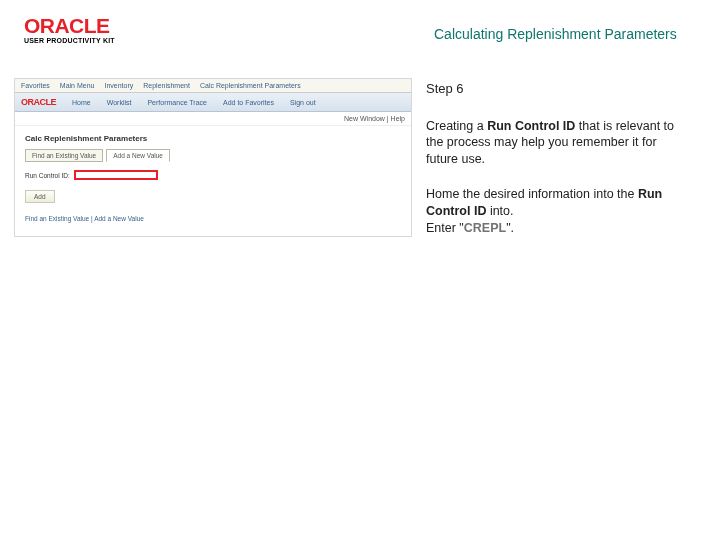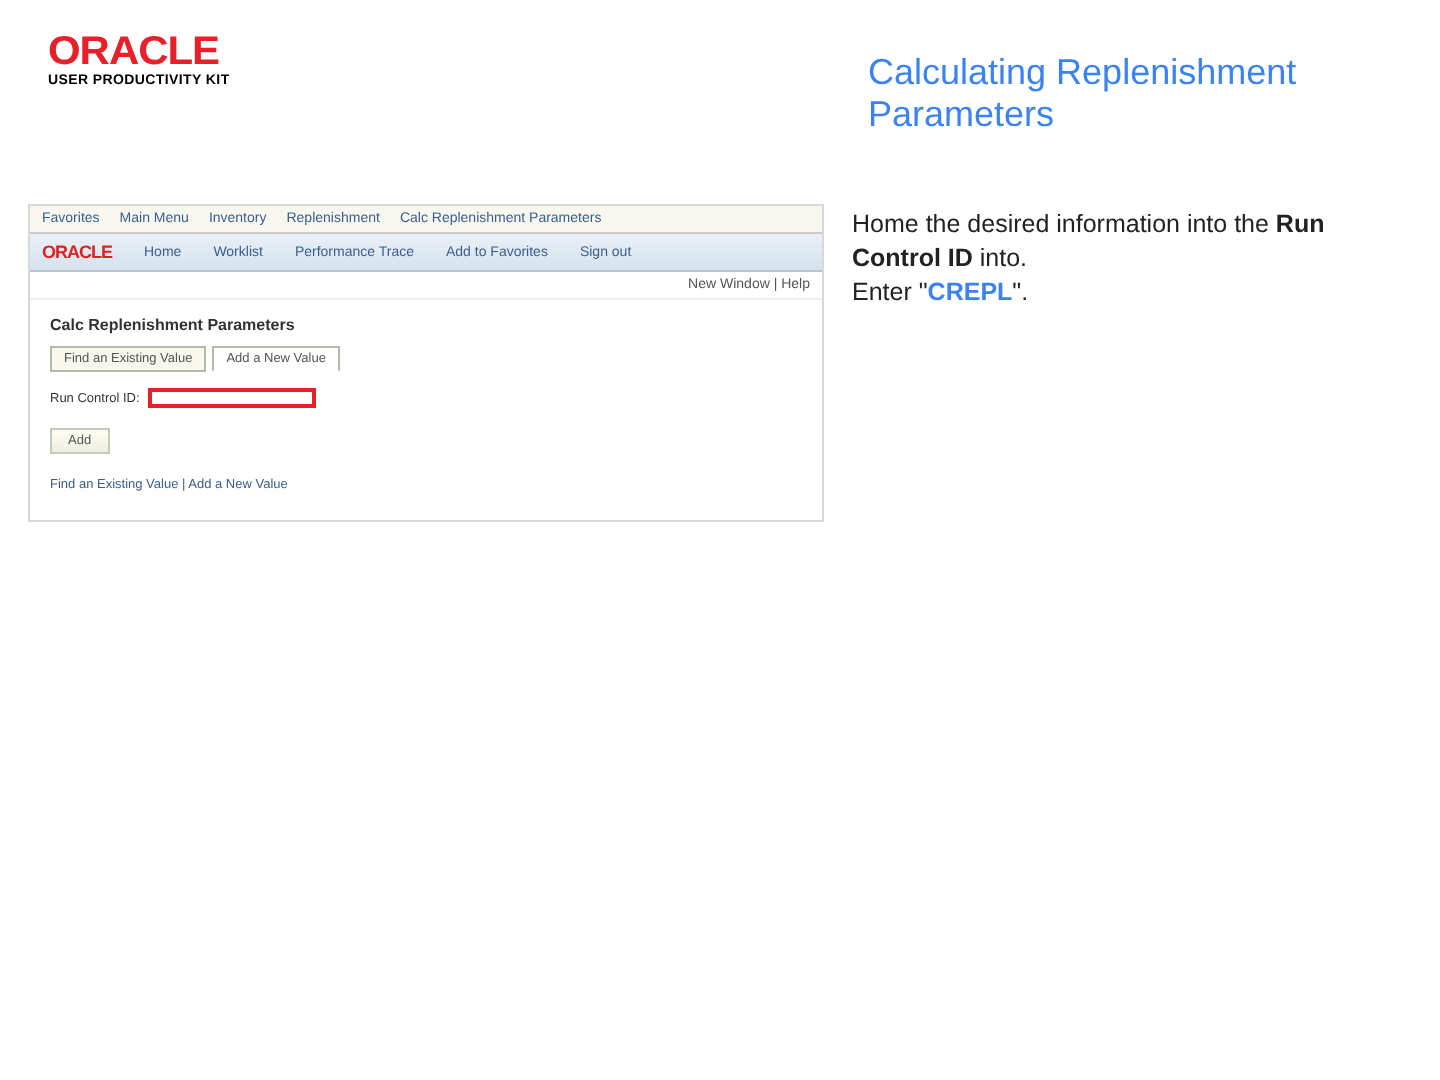--- a/index.html
+++ b/index.html
@@ -37,22 +37,22 @@
     margin-top: 1px;
     font-weight: bold;
   }
   .title-block {
     flex: 1;
     text-align: left;
     padding-left: 260px;
     padding-top: 10px;
   }
   .page-title {
-    font-size: 18px;
-    color: #3b82f6;
+    font-size: 14px;
+    color: #0f766e;
   }
   .content {
     display: flex;
     padding: 26px 20px 0 14px;
     gap: 14px;
     align-items: flex-start;
   }
   .screenshot {
     width: 398px;
     border: 1px solid #d8d8d8;
@@ -131,21 +131,21 @@
   }
   .step-label {
     font-size: 13px;
     margin-bottom: 20px;
   }
   .para {
     font-size: 12.5px;
     margin-bottom: 18px;
   }
   .para b { font-weight: bold; }
-  .crepl { color: #3b82f6; font-weight: bold; }
+  .crepl { color: #737373; font-weight: bold; }
 </style>
 </head>
 <body>
 
 <div class="header">
   <div class="logo-block">
     <div class="logo-oracle">ORACLE</div>
     <div class="logo-sub">USER PRODUCTIVITY KIT</div>
   </div>
   <div class="title-block">
@@ -181,19 +181,23 @@
       <div class="ss-row">
         <span class="ss-label">Run Control ID:</span>
         <span class="ss-input-hl"></span>
       </div>
       <div class="ss-btn">Add</div>
       <div class="ss-foot">Find an Existing Value  |  Add a New Value</div>
     </div>
   </div>
 
   <div class="side">
+    <div class="step-label">Step 6</div>
+    <div class="para">
+      <span>Creating a </span><b>Run Control ID</b><span> that is relevant to the process may help you remember it for future use.</span>
+    </div>
     <div class="para">
       <span>Home the desired information into the </span><b>Run Control ID</b><span> into.</span><br>
       <span>Enter "</span><span class="crepl">CREPL</span><span>".</span>
     </div>
   </div>
 
 </div>
 
 </body></html>

